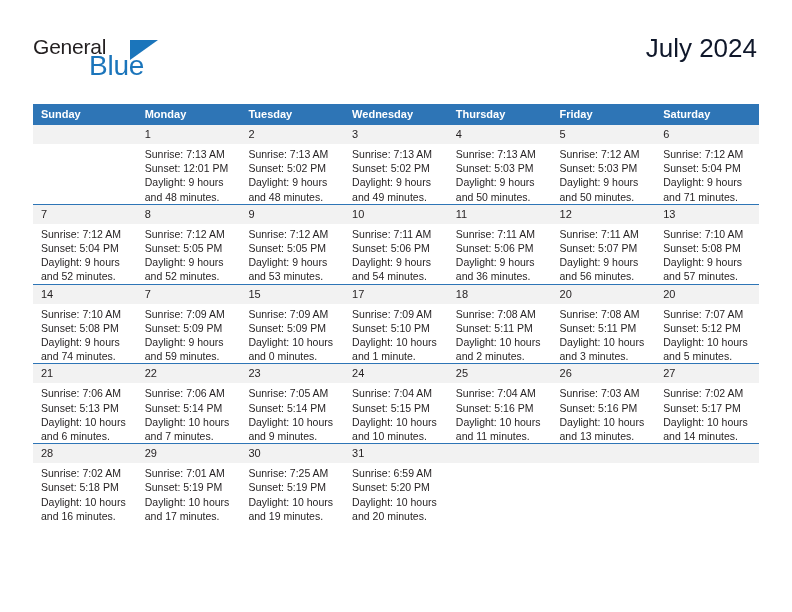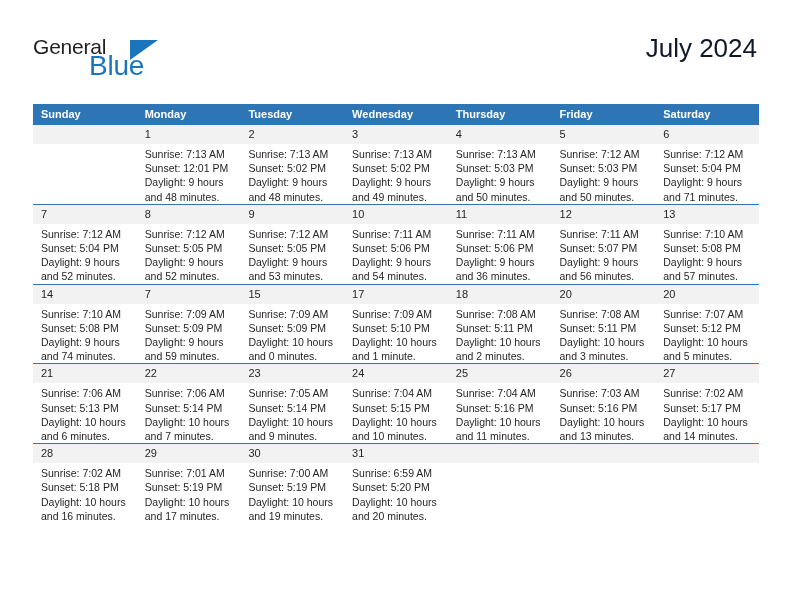--- a/index.html
+++ b/index.html
@@ -432,21 +432,21 @@
             <div class="details">
               <div>Sunrise: 7:01 AM</div>
               <div>Sunset: 5:19 PM</div>
               <div>Daylight: 10 hours</div>
               <div>and 17 minutes.</div>
             </div>
           </td>
           <td class="">
             <div class="daynum">30</div>
             <div class="details">
-              <div>Sunrise: 7:00 AM</div>
+              <div>Sunrise: 7:25 AM</div>
               <div>Sunset: 5:19 PM</div>
               <div>Daylight: 10 hours</div>
               <div>and 19 minutes.</div>
             </div>
           </td>
           <td class="">
             <div class="daynum">31</div>
             <div class="details">
               <div>Sunrise: 6:59 AM</div>
               <div>Sunset: 5:20 PM</div>

